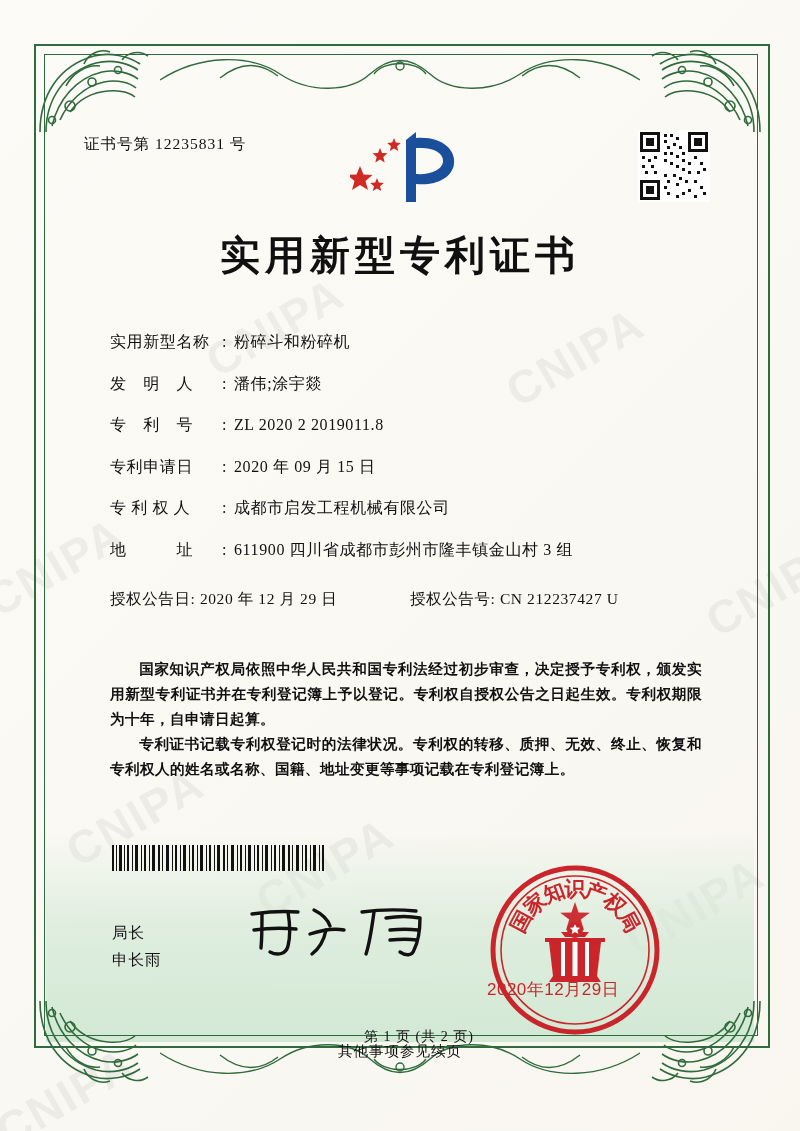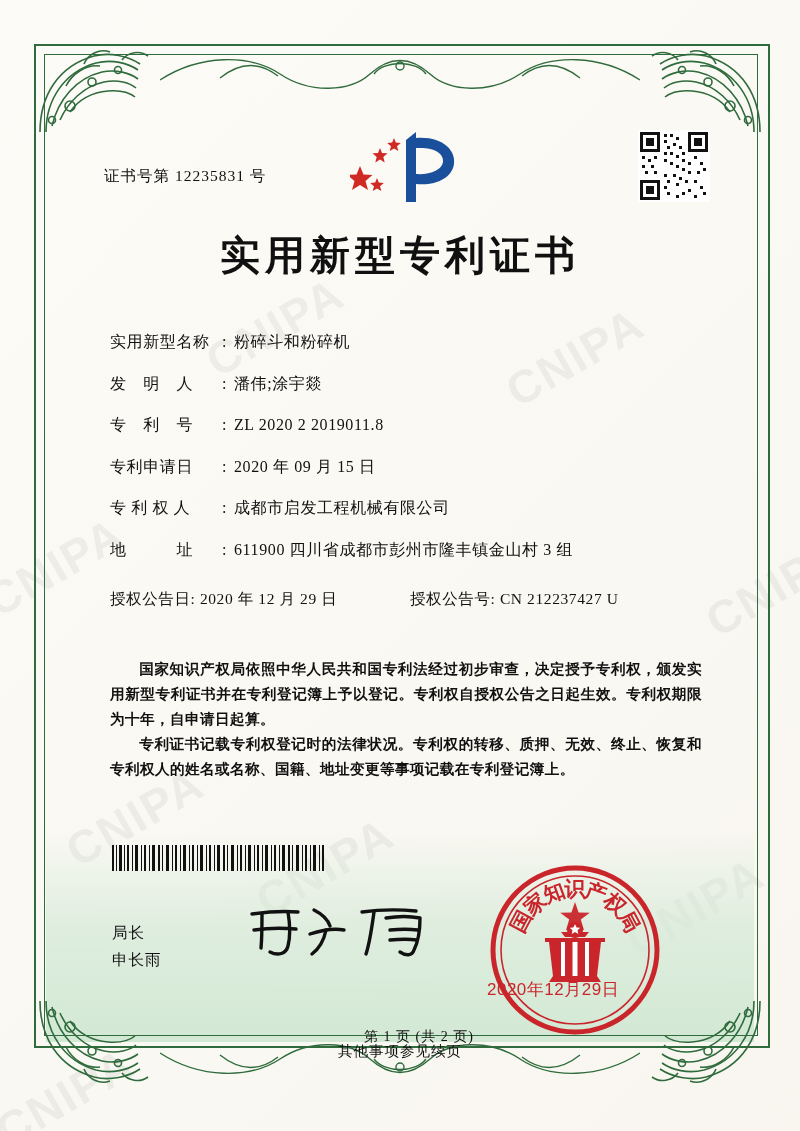--- a/index.html
+++ b/index.html
@@ -77,25 +77,24 @@
   .bottom-tint {
     position: absolute;
     left: 46px; top: 830px;
     width: 708px; height: 212px;
     background: linear-gradient(180deg, rgba(225,238,226,0) 0%, rgba(214,234,216,0.75) 45%, rgba(206,231,209,0.9) 100%);
   }
 
   
   .cert-no {
     position: absolute;
-    left: 104px; top: 134px;
+    left: 84px; top: 134px;
     font-size: 15.5px;
     color: #111;
     letter-spacing: 1px;
-    margin-top: 32px;
   }
   .logo {
     position: absolute;
     left: 350px; top: 130px;
     width: 120px; height: 82px;
   }
   .qr {
     position: absolute;
     right: 90px; top: 130px;
     width: 72px; height: 72px;

